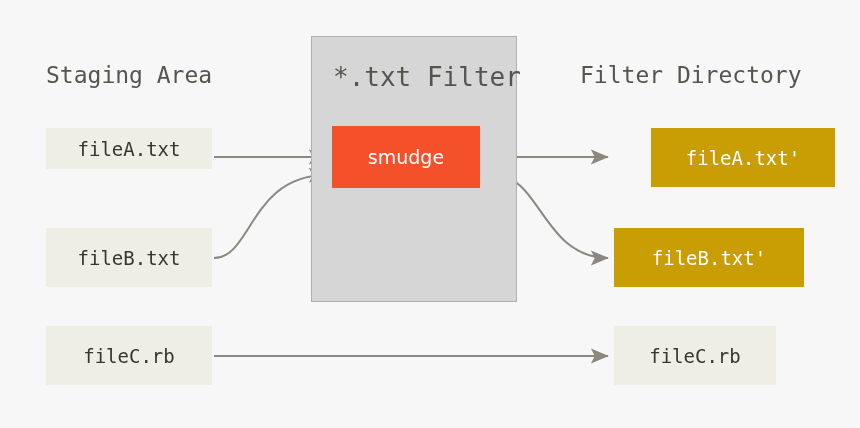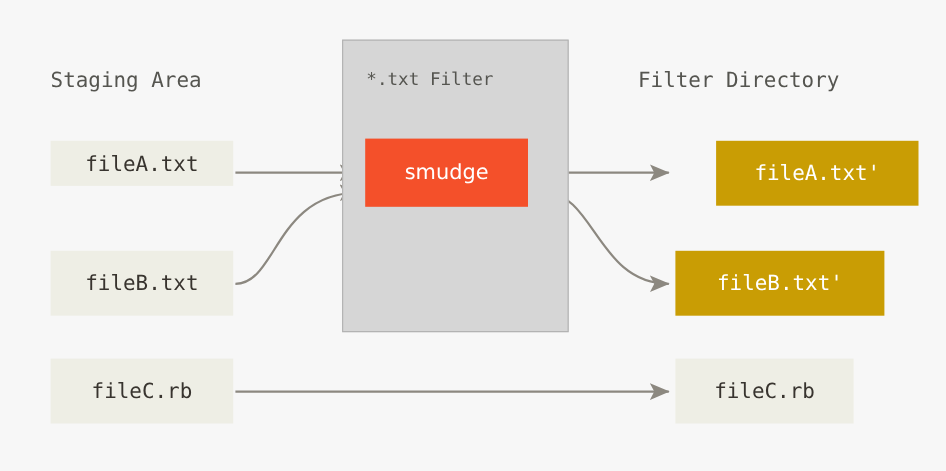--- a/index.html
+++ b/index.html
@@ -14,21 +14,21 @@
     overflow: hidden;
   }
   #diagram {
     position: relative;
     width: 860px;
     height: 428px;
   }
   .col-header {
     position: absolute;
     font-family: "DejaVu Sans Mono", "Liberation Mono", monospace;
-    font-size: 19px;
+    font-size: 23px;
     color: #555550;
     letter-spacing: 0px;
     white-space: nowrap;
   }
   .file-box {
     position: absolute;
     display: flex;
     align-items: center;
     justify-content: center;
     font-family: "DejaVu Sans Mono", "Liberation Mono", monospace;
@@ -49,21 +49,21 @@
   }
   .filter-panel {
     position: absolute;
     background: #d6d6d6;
     border: 1px solid #b0b0b0;
     box-sizing: border-box;
   }
   .filter-title {
     position: absolute;
     font-family: "DejaVu Sans Mono", "Liberation Mono", monospace;
-    font-size: 16px;
+    font-size: 26px;
     color: #555550;
     white-space: nowrap;
   }
   .op-box {
     position: absolute;
     display: flex;
     align-items: center;
     justify-content: center;
     background: #f4502a;
     color: #ffffff;

